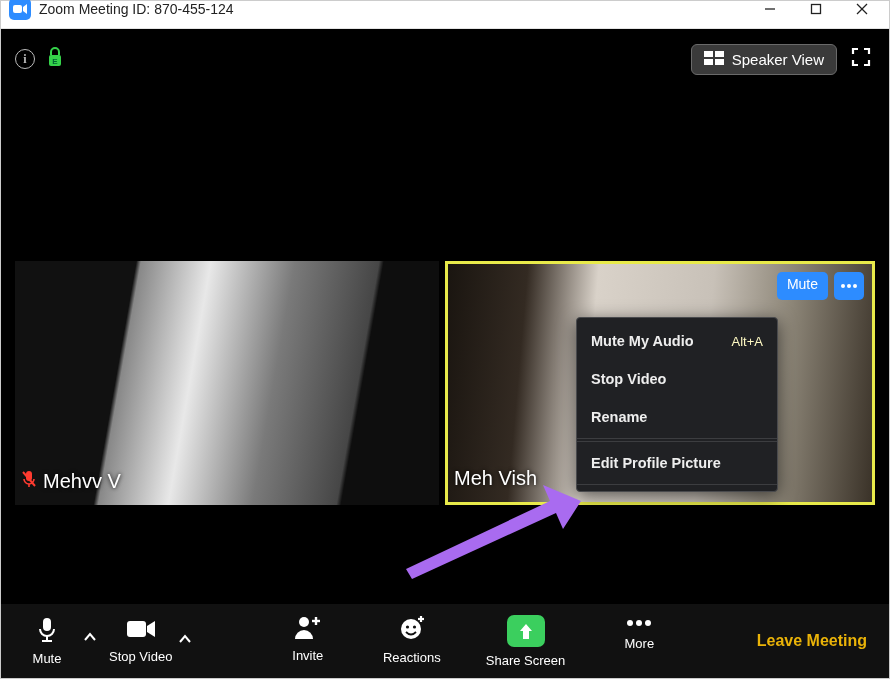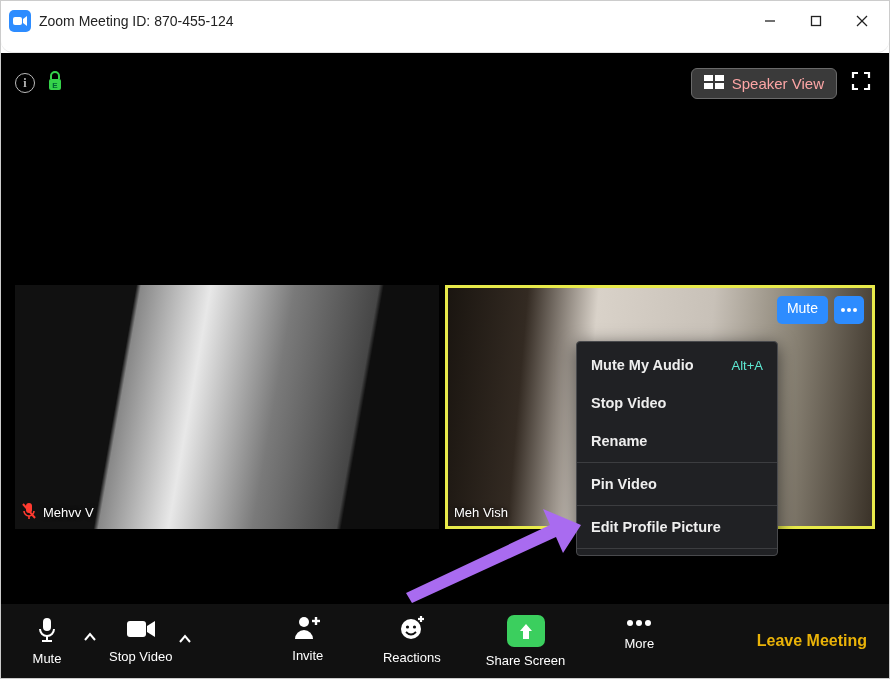--- a/index.html
+++ b/index.html
@@ -1,50 +1,50 @@
 <!DOCTYPE html>
 <html><head>
 <meta charset="utf-8">
 <style>
   * { box-sizing: border-box; margin: 0; padding: 0; font-family: -apple-system, BlinkMacSystemFont, "Segoe UI", Arial, sans-serif; }
   html, body { width: 890px; height: 679px; overflow: hidden; }
   .window { width: 890px; height: 679px; background: #fff; display: flex; flex-direction: column; border: 1px solid #ccc; }
   
-  .titlebar { height: 52px; background: #fff; display: flex; align-items: center; padding: 0 4px 12px 8px; border-bottom: 1px solid #e4e4e4; border-radius: 12px; }
+  .titlebar { height: 28px; background: #fff; display: flex; align-items: center; padding: 0 4px 12px 8px; border-bottom: 1px solid #e4e4e4; }
   .app-icon { width: 22px; height: 22px; background: #2d8cff; border-radius: 5px; display: flex; align-items: center; justify-content: center; margin-right: 8px; }
   .title-text { font-size: 14px; color: #222; flex: 1; }
   .win-btns { display: flex; }
   .win-btn { width: 46px; height: 30px; display: flex; align-items: center; justify-content: center; color: #222; }
   .win-btn svg { display:block; }
   
   .meeting { flex: 1; background: #000; position: relative; }
   
   .top-overlay { position: absolute; top: 0; left: 0; right: 0; height: 60px; display: flex; align-items: center; padding: 0 14px; }
   .info-icon { width: 20px; height: 20px; border: 1.5px solid #bbb; border-radius: 50%; display: flex; align-items: center; justify-content: center; color: #bbb; font-size: 12px; font-weight: 700; margin-right: 12px; font-family: Georgia, serif; }
   .lock-icon { color: #35d24a; }
   .top-right { margin-left: auto; display: flex; align-items: center; gap: 10px; }
-  .speaker-view { background: #3a3a3a; border: 1px solid #6a6a6a; color: #fca5a5; padding: 6px 12px; border-radius: 6px; display: flex; align-items: flex-end; gap: 8px; font-size: 15px; }
+  .speaker-view { background: #3a3a3a; border: 1px solid #6a6a6a; color: #ffffff; padding: 6px 12px; border-radius: 6px; display: flex; align-items: flex-end; gap: 8px; font-size: 15px; }
   .fullscreen-btn { color: #fff; padding: 4px; }
   
   .tiles { position: absolute; top: 232px; left: 14px; right: 14px; height: 244px; display: flex; gap: 6px; }
   .tile { position: relative; flex: 1; background: #1d1d1d; overflow: hidden; }
   .tile.self { border: 3px solid #e8ea4a; }
   .tile .camera-fake { position: absolute; inset: 0; }
-  .tile .name-chip { position: absolute; left: 6px; bottom: 6px; color: #fff; font-size: 13px; display: flex; align-items: center; gap: 6px; text-shadow: 0 0 4px #000; }
+  .tile .name-chip { position: absolute; left: 6px; bottom: 12px; color: #fff; font-size: 20px; display: flex; align-items: center; gap: 6px; text-shadow: 0 0 4px #000; }
   .mic-muted { color: #ff3b30; }
   
   .fake1 { background: linear-gradient(100deg, #111 0%, #111 26%, #888 27%, #e8e8e8 42%, #7a7a7a 60%, #464646 78%, #0e0e0e 79%, #0e0e0e 100%); }
   .fake2 { background: linear-gradient(95deg, #1a1510 0%, #332a22 18%, #d9d2c9 34%, #c8c1b8 60%, #8d8678 78%, #3a3228 100%); }
   .tile-top-right { position: absolute; top: 8px; right: 8px; display: flex; gap: 6px; }
   .pill { background: #2d8cff; color: #fff; font-size: 14px; padding: 4px 10px; border-radius: 5px; }
   .dots-btn { background: #2d8cff; color: #fff; width: 30px; height: 28px; border-radius: 5px; display: flex; align-items: center; justify-content: center; }
   
   .ctx { position: absolute; top: 288px; left: 575px; width: 202px; background: #202124; border: 1px solid #494a4d; border-radius: 4px; box-shadow: 0 4px 18px rgba(0,0,0,.6); z-index: 20; padding: 4px 0; }
   .ctx-item { padding: 11px 14px; color: #eee; font-size: 14.5px; font-weight: 600; display: flex; align-items: center; justify-content: space-between; }
-  .ctx-item .sc { color: #5eead4; font-weight: 500; font-size: 13px; }
+  .ctx-item .sc { color: #fef9c3; font-weight: 500; font-size: 13px; }
   .ctx-sep { height: 1px; background: #3c3d40; margin: 2px 0; }
   
   .arrow { position: absolute; top: 450px; left: 405px; z-index: 21; }
   
   .toolbar { height: 74px; background: #111; display: flex; align-items: center; padding: 0 16px; color: #fff; }
   .tb-item { display: flex; flex-direction: column; align-items: center; justify-content: center; font-size: 13px; min-width: 60px; position: relative; }
   .tb-item .lbl { margin-top: 6px; white-space: nowrap; }
   .tb-item.with-caret { margin-right: 18px; }
   .caret { position: absolute; right: -20px; top: 14px; color: #fff; }
   .tb-gap { flex: 1; }
@@ -158,23 +158,20 @@
         <span>Mute My Audio</span>
         <span class="sc">Alt+A</span>
       </div>
       <div class="ctx-item">
         <span>Stop Video</span>
       </div>
       <div class="ctx-item">
         <span>Rename</span>
       </div>
       <div class="ctx-sep"></div>
-      <div class="ctx-item">
-        <span>Pin Video</span>
-      </div>
       <div class="ctx-sep"></div>
       <div class="ctx-item">
         <span>Edit Profile Picture</span>
       </div>
       <div class="ctx-sep"></div>
     </div>
 
     <div class="arrow">
       <svg width="180" height="100" viewBox="0 0 180 100">
         <polygon points="175,22 137,6 144,22 0,90 6,100 150,34 157,50" fill="#a96bf0"></polygon>

